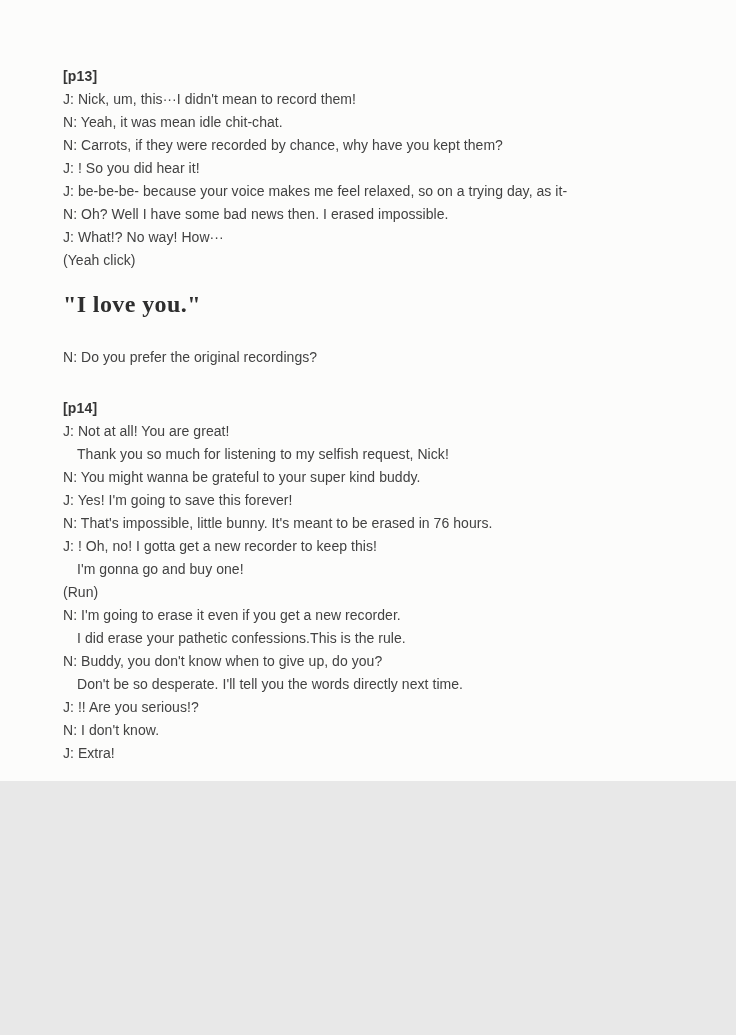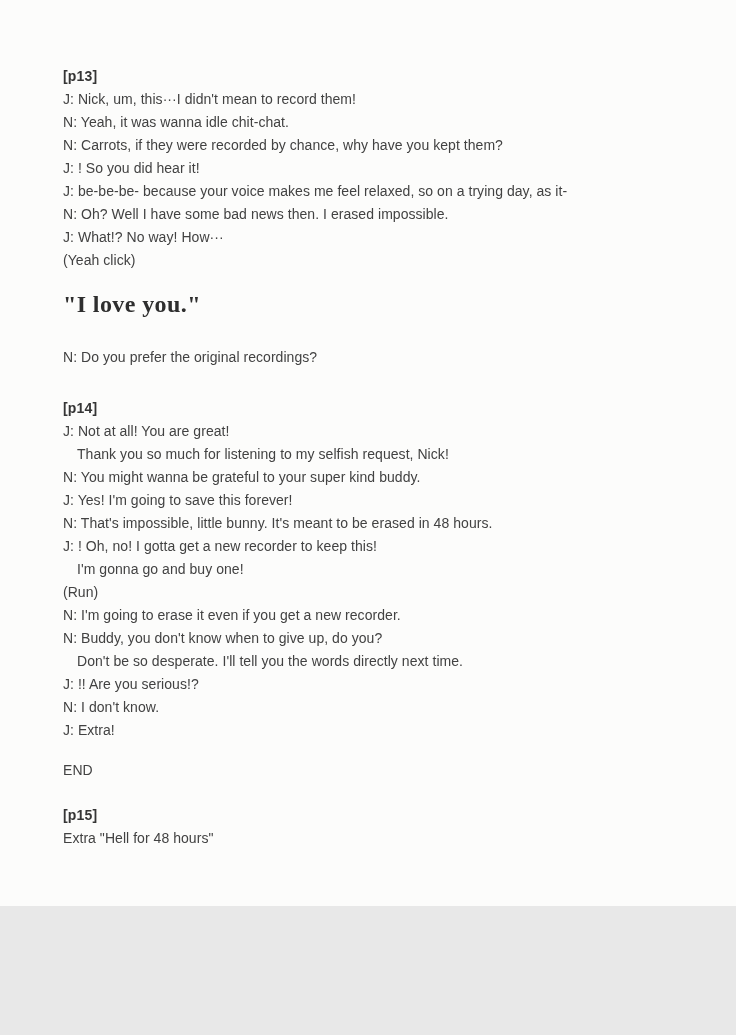--- a/index.html
+++ b/index.html
@@ -1,18 +1,18 @@
 <!DOCTYPE html>
 <html><head>
 <meta charset="utf-8">
 <style>
   html,body{margin:0;padding:0;background:#e8e8e8;}
   .page{
     position:relative;
-    width:736px;height:906px;
+    width:736px;height:781px;
     background:#fcfcfb;
     overflow:hidden;
     font-family:"Liberation Sans",sans-serif;
     color:#424242;
     box-shadow:0 0 4px rgba(0,0,0,.15);
   }
   .doc{
     position:absolute;
     left:63px;top:65px;right:48px;
   }
@@ -47,42 +47,43 @@
     letter-spacing:.5px;
   }
 </style>
 </head>
 <body>
 
 <div class="page">
   <div class="doc" id="doc">
       <div class="blk header">[p13]</div>
       <div class="blk line">J: Nick, um, this···I didn't mean to record them!</div>
-      <div class="blk line">N: Yeah, it was wanna idle chit-chat.</div>
+      <div class="blk line">N: Yeah, it was mean idle chit-chat.</div>
       <div class="blk line">N: Carrots, if they were recorded by chance, why have you kept them?</div>
       <div class="blk line">J: ! So you did hear it!</div>
       <div class="blk line">J: be-be-be- because your voice makes me feel relaxed, so on a trying day, as it-</div>
       <div class="blk line">N: Oh? Well I have some bad news then. I erased impossible.</div>
       <div class="blk line">J: What!? No way! How···</div>
       <div class="blk line">(Yeah click)</div>
       <div class="blk gap" style="height: 17px;"></div>
       <div class="blk quote">"I love you."</div>
       <div class="blk gap" style="height: 27px;"></div>
       <div class="blk line">N: Do you prefer the original recordings?</div>
       <div class="blk gap" style="height: 28px;"></div>
       <div class="blk header">[p14]</div>
       <div class="blk line">J: Not at all! You are great!</div>
       <div class="blk indent">Thank you so much for listening to my selfish request, Nick!</div>
       <div class="blk line">N: You might wanna be grateful to your super kind buddy.</div>
       <div class="blk line">J: Yes! I'm going to save this forever!</div>
-      <div class="blk line">N: That's impossible, little bunny. It's meant to be erased in 48 hours.</div>
+      <div class="blk line">N: That's impossible, little bunny. It's meant to be erased in 76 hours.</div>
       <div class="blk line">J: ! Oh, no! I gotta get a new recorder to keep this!</div>
       <div class="blk indent">I'm gonna go and buy one!</div>
       <div class="blk line">(Run)</div>
       <div class="blk line">N: I'm going to erase it even if you get a new recorder.</div>
+      <div class="blk indent">I did erase your pathetic confessions.This is the rule.</div>
       <div class="blk line">N: Buddy, you don't know when to give up, do you?</div>
       <div class="blk indent">Don't be so desperate. I'll tell you the words directly next time.</div>
       <div class="blk line">J: !! Are you serious!?</div>
       <div class="blk line">N: I don't know.</div>
       <div class="blk line">J: Extra!</div>
       <div class="blk gap" style="height: 17px;"></div>
       <div class="blk line">END</div>
       <div class="blk gap" style="height: 22px;"></div>
       <div class="blk header">[p15]</div>
       <div class="blk line">Extra "Hell for 48 hours"</div>

